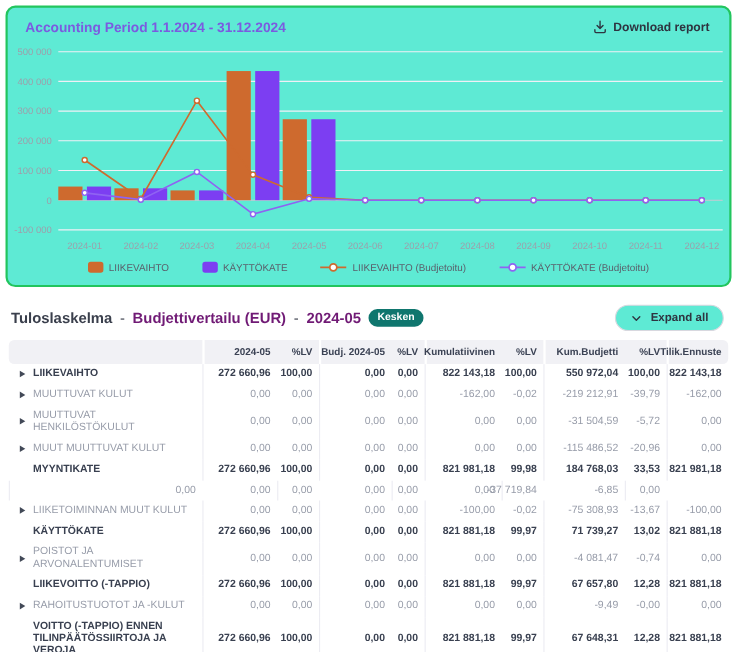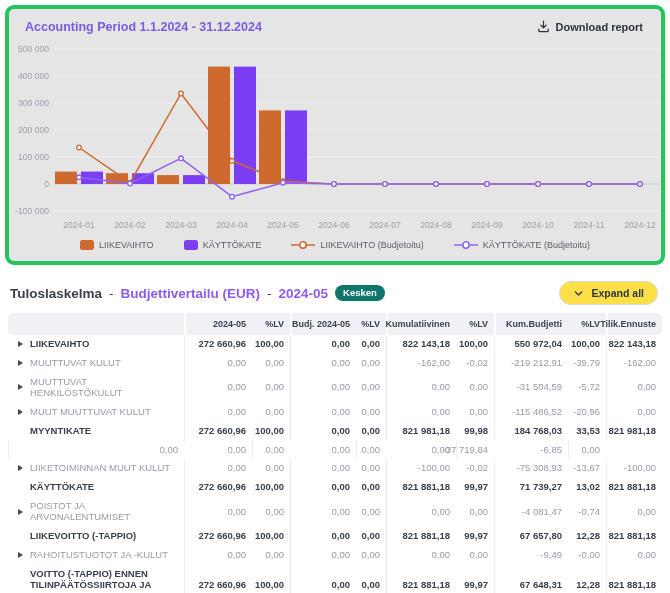--- a/index.html
+++ b/index.html
@@ -6,22 +6,22 @@
   html,body { margin:0; padding:0; }
   body {
     width:670px; height:593px; overflow:hidden;
     background:#ffffff;
     font-family:"Liberation Sans", sans-serif;
     color:#394050;
   }
 
   
   .chart-card {
-    margin:5px; border:4px solid #22c55e; border-radius:9px;
-    background:#e5e5e5; padding-bottom:2px;
+    margin:5px; border:2px solid #22c55e; border-radius:9px;
+    background:#5eead4; padding-bottom:2px;
   }
   .card-header {
     display:flex; justify-content:space-between; align-items:center;
     padding:9px 14px 2px 16px;
   }
   .period-title { color:#7B5BE0; font-size:12.5px; font-weight:700; }
   .download-btn {
     display:flex; align-items:center; gap:6px;
     background:none; border:none; cursor:pointer;
     font-family:inherit; font-size:11px; font-weight:700; color:#2E3440;
@@ -35,28 +35,28 @@
   .legend-item { display:flex; align-items:center; gap:5px; cursor:pointer; }
   .swatch-bar { width:14px; height:10px; border-radius:2.5px; display:inline-block; }
 
   
   .section-row {
     display:flex; justify-content:space-between; align-items:center;
     padding:11px 12px 8px 10px;
   }
   .section-title { display:flex; align-items:flex-end; gap:7px; font-size:13.5px; font-weight:700; color:#3A3F4C; }
   .section-title .sep { color:#3A3F4C; font-weight:400; }
-  .title-link { color:#8b5cf6; text-decoration:none; cursor:pointer; }
+  .title-link { color:#701a75; text-decoration:none; cursor:pointer; }
   .badge {
     background:#0f766e; color:#fff; font-size:9.5px; font-weight:700;
     border-radius:10px; padding:2px 8px 3px; line-height:1.2;
   }
   .expand-btn {
     display:flex; align-items:center; gap:7px;
-    background:#fde047; border:1px solid #D8D8DF; border-radius:16px;
+    background:#5eead4; border:1px solid #D8D8DF; border-radius:16px;
     padding:5px 13px; cursor:pointer;
     font-family:inherit; font-size:10.5px; font-weight:700; color:#2E3440;
   }
 
   
   .itable { margin:0 8px 6px; border-bottom:1px solid #E4E4EA; }
   .trow {
     display:grid;
     grid-template-columns:176px 68px 38px 66px 30px 70px 38px 74px 38px 56px;
     align-items:center;

